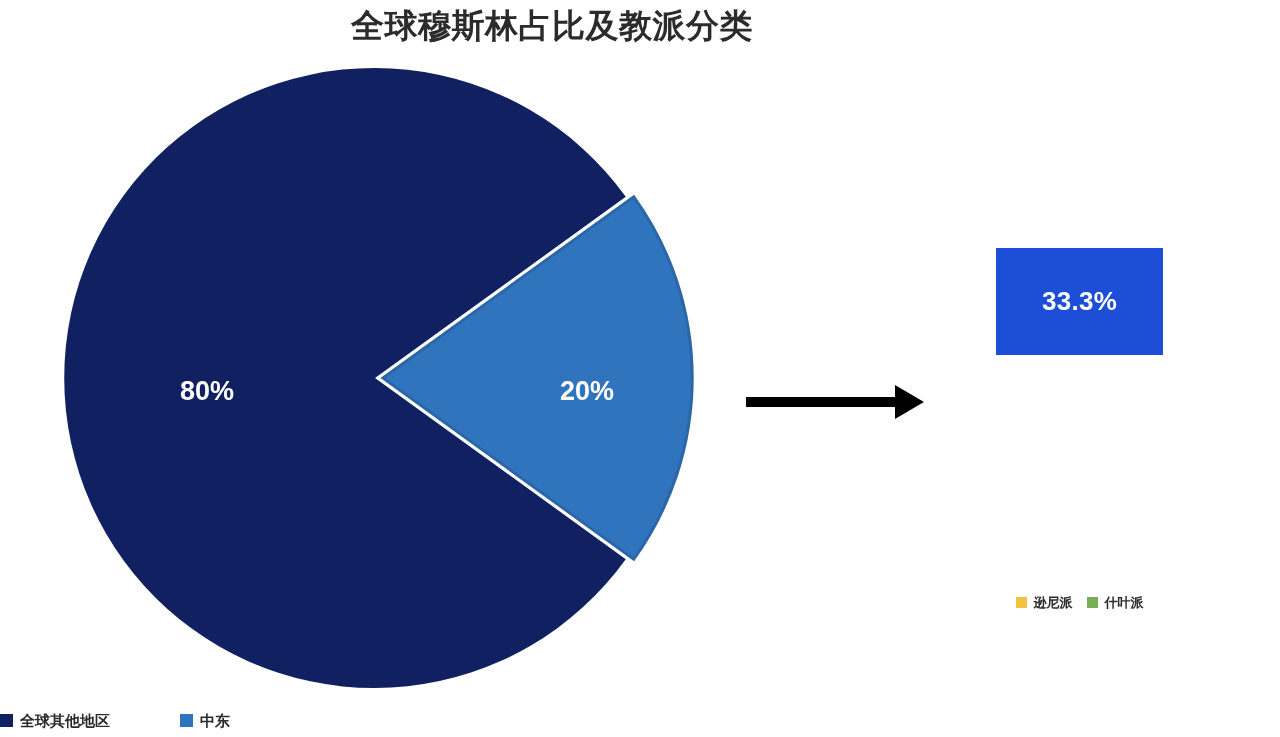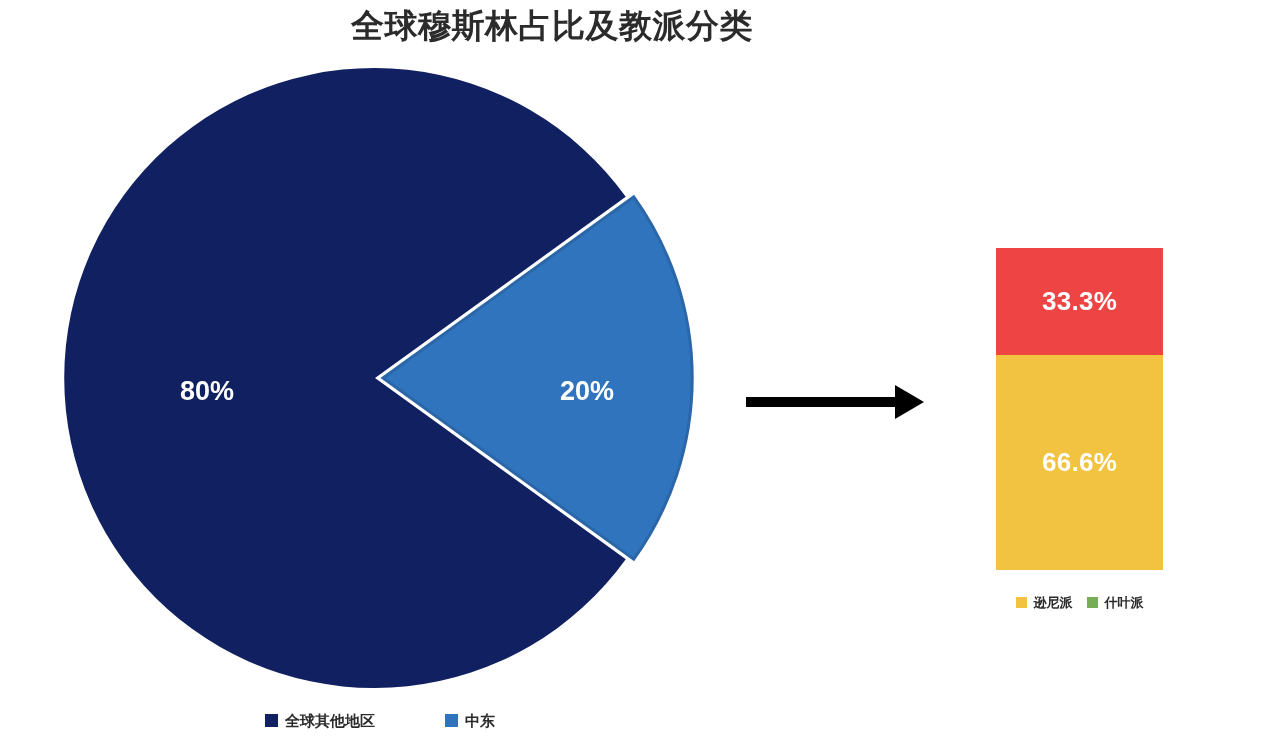--- a/index.html
+++ b/index.html
@@ -54,21 +54,20 @@
     dominant-baseline: middle;
   }
 
   
   .pie-legend {
     position: absolute;
     left: 0;
     top: 713px;
     width: 760px;
     display: flex;
-    justify-content: center;
     align-items: center;
     gap: 70px;
   }
   .legend-entry {
     display: flex;
     align-items: center;
     gap: 7px;
     white-space: nowrap;
   }
   .legend-swatch {
@@ -162,25 +161,22 @@
     <span class="legend-swatch" id="sw-pie-1" style="background: rgb(48, 116, 189);"></span>
     <span class="legend-text">中东</span>
   </div>
 </div>
 
 <svg class="arrow" viewBox="0 0 190 40">
   <path id="arrow-path" d="M 6 15 L 155 15 L 155 3 L 184 20 L 155 37 L 155 25 L 6 25 Z" fill="#000000"></path>
 </svg>
 
 <div class="bar-wrap">
-  <div class="bar-seg" id="seg-shia" style="height: 107px; background: #ef4444;">
+  <div class="bar-seg" id="seg-shia" style="height: 107px; background: #1d4ed8;">
     <span class="bar-seg-label">33.3%</span>
-  </div>
-  <div class="bar-seg" id="seg-sunni" style="height: 215px; background: rgb(242, 195, 64);">
-    <span class="bar-seg-label">66.6%</span>
   </div>
 </div>
 
 <div class="bar-legend">
   <div class="legend-entry">
     <span class="legend-swatch" id="sw-bar-0" style="background: rgb(242, 195, 64);"></span>
     <span class="legend-text">逊尼派</span>
   </div>
   <div class="legend-entry">
     <span class="legend-swatch" id="sw-bar-1" style="background: rgb(119, 173, 85);"></span>

